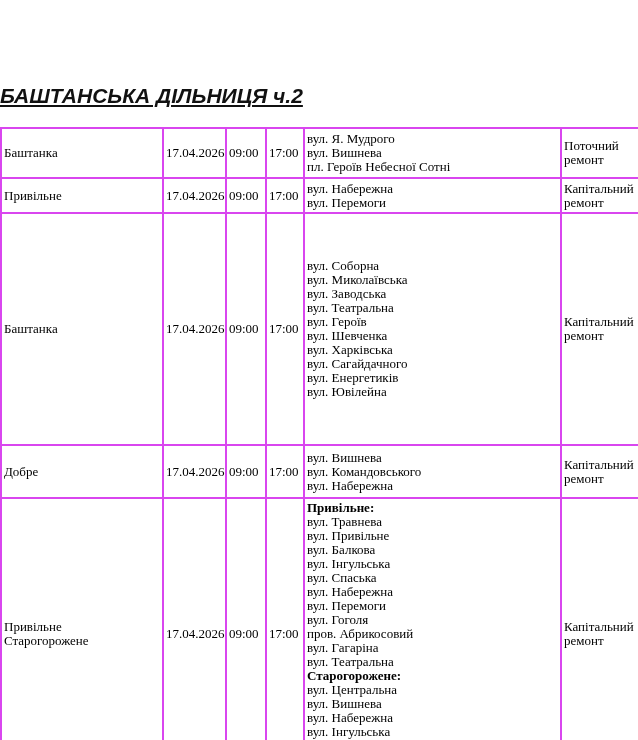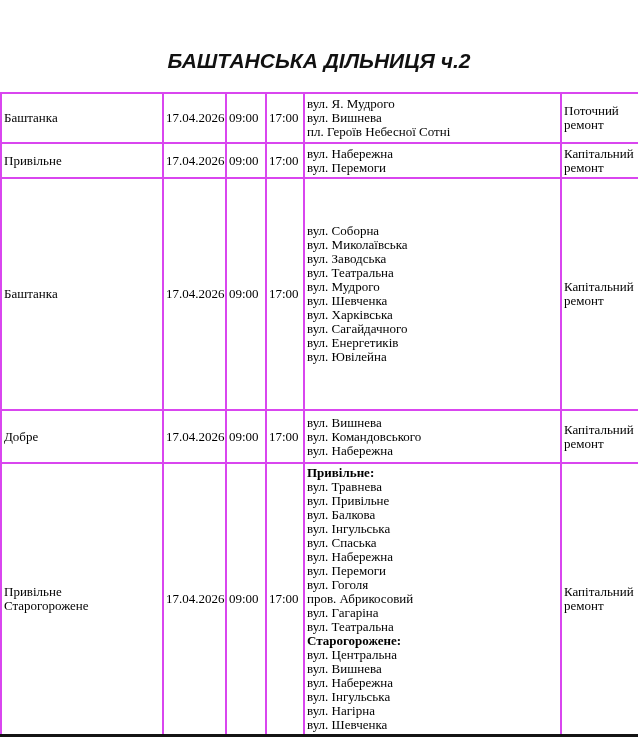--- a/index.html
+++ b/index.html
@@ -8,29 +8,29 @@
     background: #ffffff;
   }
   body {
     width: 638px;
     height: 740px;
     overflow: hidden;
     font-family: "Liberation Serif", serif;
     color: #000000;
   }
   .page-title {
-    padding-top: 48px;
-    text-align: center;
+    padding-top: 83px;
     font-family: "Liberation Sans", sans-serif;
     font-weight: bold;
     font-style: italic;
     font-size: 21px;
     line-height: 26px;
     color: #111111;
     letter-spacing: 0px;
+    text-decoration: underline;
   }
   table.schedule-table {
     margin-top: 18px;
     width: 638px;
     border-collapse: collapse;
     table-layout: fixed;
     border-top: 1px solid #3f3f3f;
     border-left: 1px solid #3f3f3f;
     border-bottom: 3px solid #141414;
   }
@@ -97,21 +97,21 @@
     <tr class="row-3">
       <td class="location-cell">Баштанка</td>
       <td class="date-cell">17.04.2026</td>
       <td class="time-cell">09:00</td>
       <td class="time-cell">17:00</td>
       <td class="streets-cell">
           <div class="street-line">вул. Соборна</div>
           <div class="street-line">вул. Миколаївська</div>
           <div class="street-line">вул. Заводська</div>
           <div class="street-line">вул. Театральна</div>
-          <div class="street-line">вул. Мудрого</div>
+          <div class="street-line">вул. Героїв</div>
           <div class="street-line">вул. Шевченка</div>
           <div class="street-line">вул. Харківська</div>
           <div class="street-line">вул. Сагайдачного</div>
           <div class="street-line">вул. Енергетиків</div>
           <div class="street-line">вул. Ювілейна</div>
         </td>
       <td class="repair-cell">Капітальний ремонт</td>
     </tr>
     <tr class="row-4">
       <td class="location-cell">Добре</td>

